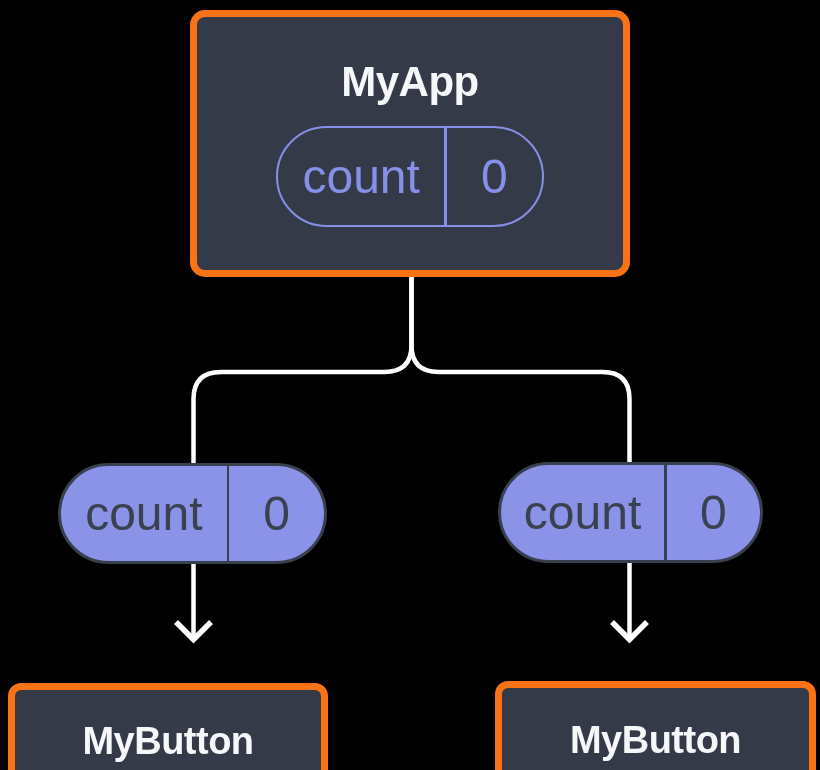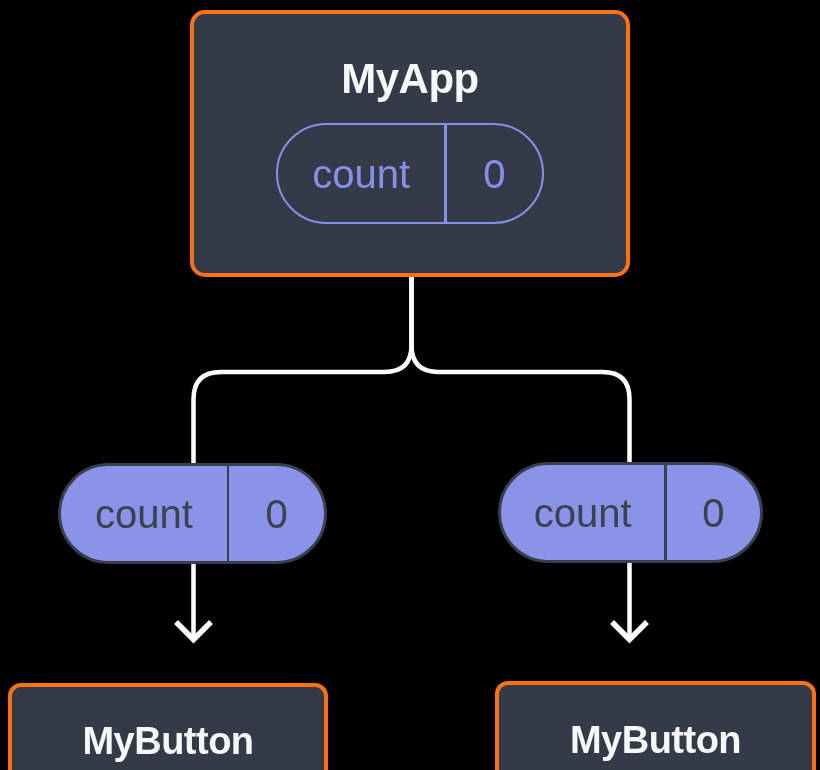--- a/index.html
+++ b/index.html
@@ -18,21 +18,21 @@
   .connector-layer {
     position: absolute;
     left: 0;
     top: 0;
     width: 820px;
     height: 770px;
   }
   .node {
     position: absolute;
     background: #343A47;
-    border: 4px solid #f97316;
+    border: 7px solid #f97316;
     box-sizing: border-box;
   }
   .root-node {
     left: 190px;
     top: 10px;
     width: 440px;
     height: 267px;
     border-radius: 15px;
     display: flex;
     flex-direction: column;
@@ -50,21 +50,21 @@
     display: flex;
     align-items: stretch;
     box-sizing: border-box;
     border-radius: 60px;
     overflow: hidden;
   }
   .pill-cell {
     display: flex;
     align-items: center;
     justify-content: center;
-    font-size: 40px;
+    font-size: 48px;
     line-height: 1;
     text-align: right;
   }
   .pill-cell.label { flex: 0 0 63%; }
   .pill-cell.value { flex: 1 1 auto; }
   .pill-divider {
     width: 2.5px;
     flex: 0 0 2.5px;
   }
   .pill-outline {

